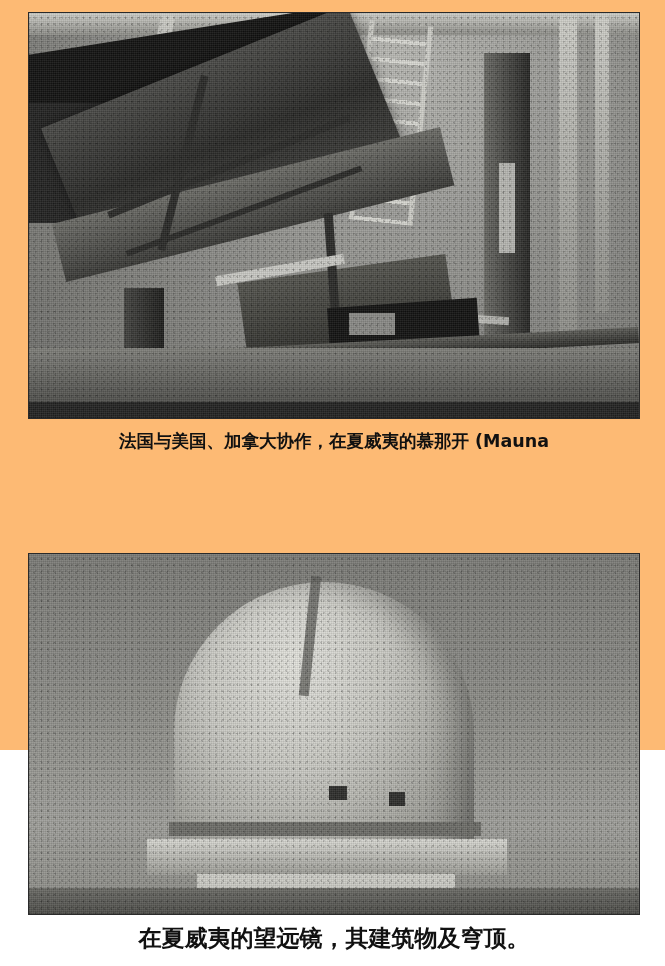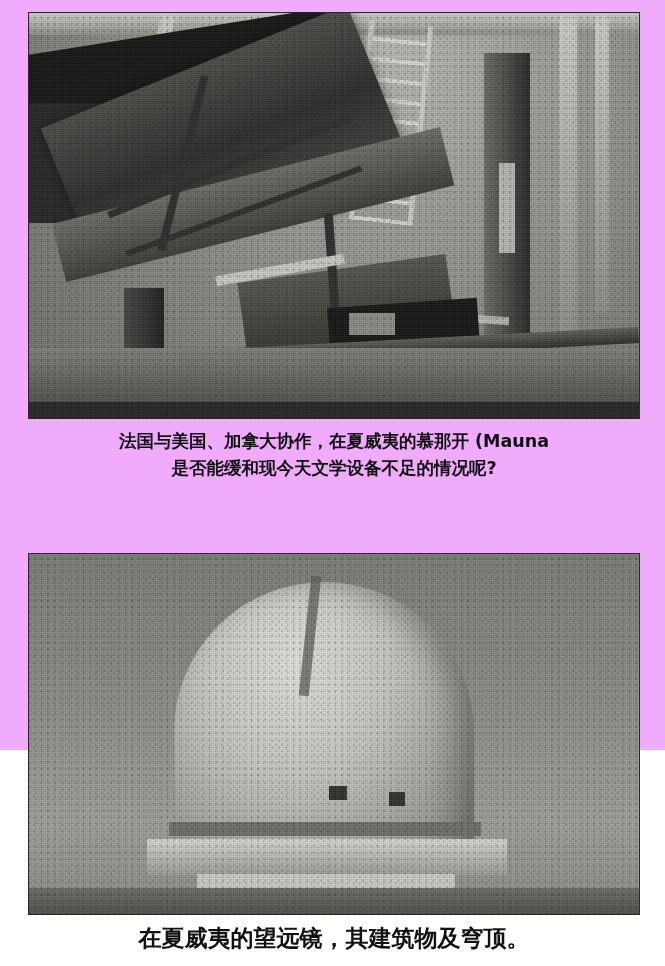--- a/index.html
+++ b/index.html
@@ -12,21 +12,21 @@
     height: 966px;
     font-family: "DejaVu Sans", sans-serif;
     color: #111;
     position: relative;
     overflow: hidden;
   }
   .page {
     width: 665px;
     height: 750px;
     position: relative;
-    background: #f0abfc;
+    background: #fdba74;
   }
 
   
   .figure {
     position: absolute;
     background: #8f8f8f;
     overflow: hidden;
   }
   .figure.top {
     left: 28px;
@@ -264,21 +264,20 @@
     <div class="beam-h"></div>
     <div class="floor"></div>
     <div class="t-shape t-dark" style="left:0;bottom:0;width:610px;height:16px;"></div>
 
     <div class="grain"></div>
     <div class="grain2"></div>
   </div>
 
   <div class="caption top-cap">
     <span class="cap-line">法国与美国、加拿大协作，在夏威夷的慕那开 (Mauna</span>
-    <span class="cap-line">是否能缓和现今天文学设备不足的情况呢?</span>
   </div>
 
   <div class="figure bottom">
     <div class="b-sky"></div>
 
     <div class="dome"></div>
     <div class="dome-slit"></div>
     <div class="dome-band"></div>
     <div class="parapet"></div>
     <div class="building"></div>

